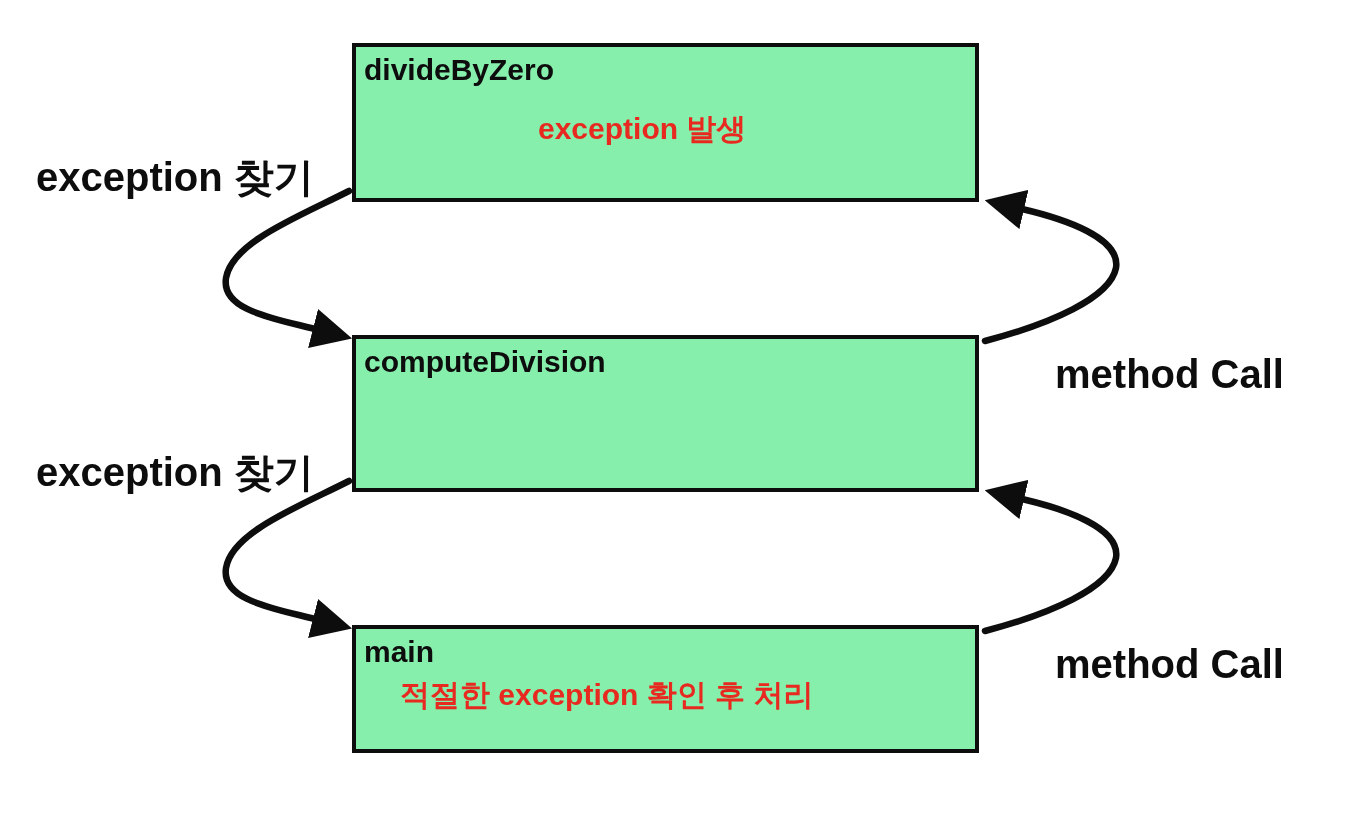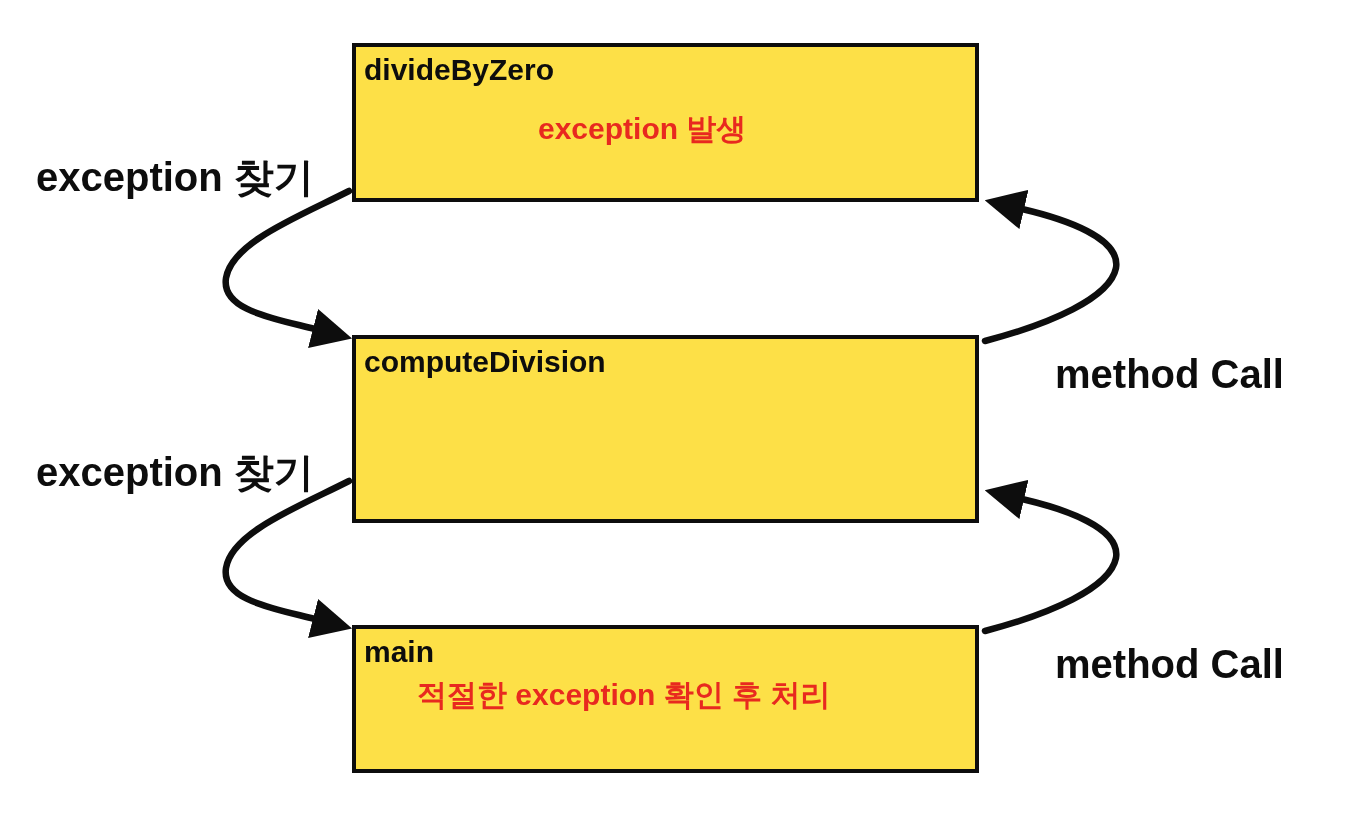--- a/index.html
+++ b/index.html
@@ -29,45 +29,45 @@
     stroke-width: 6.5;
     stroke-linecap: round;
   }
   .arrowhead {
     fill: var(--line-black, #0d0d0d);
   }
   .method-box {
     position: absolute;
     width: 627px;
     border: 4px solid var(--line-black, #0d0d0d);
-    background: #fde047;
+    background: #86efac;
     box-sizing: border-box;
   }
   .box-1 { left: 352px; top: 43px;  height: 159px; }
-  .box-2 { left: 352px; top: 335px; height: 188px; }
-  .box-3 { left: 352px; top: 625px; height: 148px; }
+  .box-2 { left: 352px; top: 335px; height: 157px; }
+  .box-3 { left: 352px; top: 625px; height: 128px; }
   .box-title {
     position: absolute;
     left: 8px;
     top: 6px;
     font-size: 30px;
     font-weight: bold;
     color: var(--line-black, #0d0d0d);
     white-space: nowrap;
   }
   .box-note {
     position: absolute;
     font-size: 30px;
     font-weight: bold;
     color: var(--note-red, #e8291f);
     white-space: nowrap;
   }
   .note-1 { left: 182px; top: 62px; text-align: center; }
   .note-2 { left: 44px;  top: 46px; }
-  .note-3 { left: 61px;  top: 46px; }
+  .note-3 { left: 44px;  top: 46px; }
   .side-label {
     position: absolute;
     font-size: 40px;
     font-weight: bold;
     color: var(--line-black, #0d0d0d);
     white-space: nowrap;
   }
   .left-label-1  { left: 36px;   top: 150px; }
   .left-label-2  { left: 36px;   top: 445px; }
   .right-label-1 { left: 1055px; top: 352px; }

